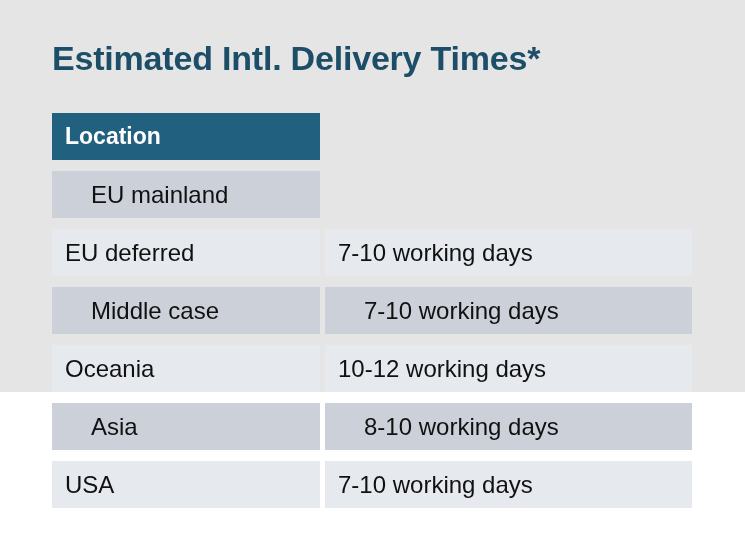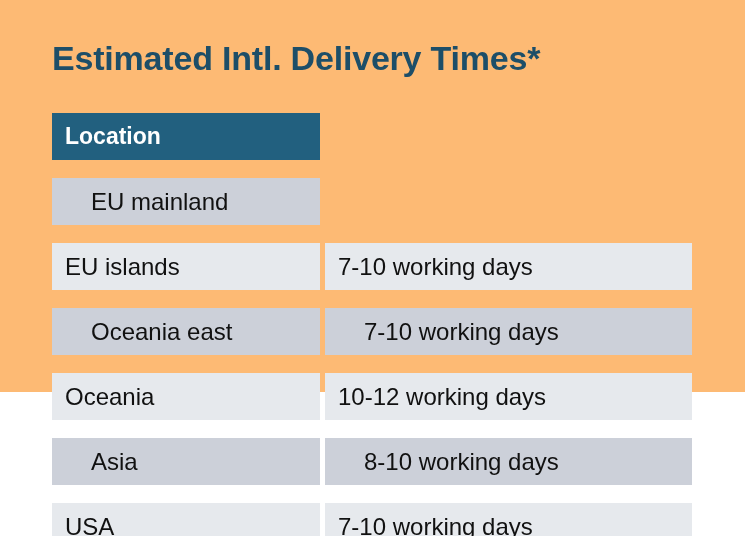--- a/index.html
+++ b/index.html
@@ -10,21 +10,21 @@
     width: 745px;
     height: 536px;
     background: #ffffff;
     font-family: "Liberation Sans", sans-serif;
     overflow: hidden;
   }
   .page {
     position: relative;
     width: 745px;
     height: 392px;
-    background: #fdba74;
+    background: #e5e5e5;
   }
   .title {
     position: absolute;
     left: 52px;
     top: 36px;
     font-size: 34px;
     font-weight: 600;
     color: #1d4e68;
     letter-spacing: -0.2px;
     white-space: nowrap;
@@ -32,21 +32,21 @@
   }
   .table {
     position: absolute;
     left: 52px;
     top: 113px;
     width: 640px;
   }
   .row {
     display: flex;
     width: 100%;
-    margin-bottom: 18px;
+    margin-bottom: 11px;
   }
   .row:last-child {
     margin-bottom: 16px;
   }
   .cell {
     box-sizing: border-box;
     height: 47px;
     display: flex;
     align-items: center;
     padding-left: 13px;
@@ -97,26 +97,26 @@
 
     <div class="row header-row">
       <div class="cell col-1">Location</div>
     </div>
 
     <div class="row row-dark">
       <div class="cell col-1">EU mainland</div>
     </div>
 
     <div class="row row-light">
-      <div class="cell col-1">EU islands</div>
+      <div class="cell col-1">EU deferred</div>
       <div class="cell col-2">7-10 working days</div>
     </div>
 
     <div class="row row-dark">
-      <div class="cell col-1">Oceania east</div>
+      <div class="cell col-1">Middle case</div>
       <div class="cell col-2">7-10 working days</div>
     </div>
 
     <div class="row row-light">
       <div class="cell col-1">Oceania</div>
       <div class="cell col-2">10-12 working days</div>
     </div>
 
     <div class="row row-dark">
       <div class="cell col-1">Asia</div>

